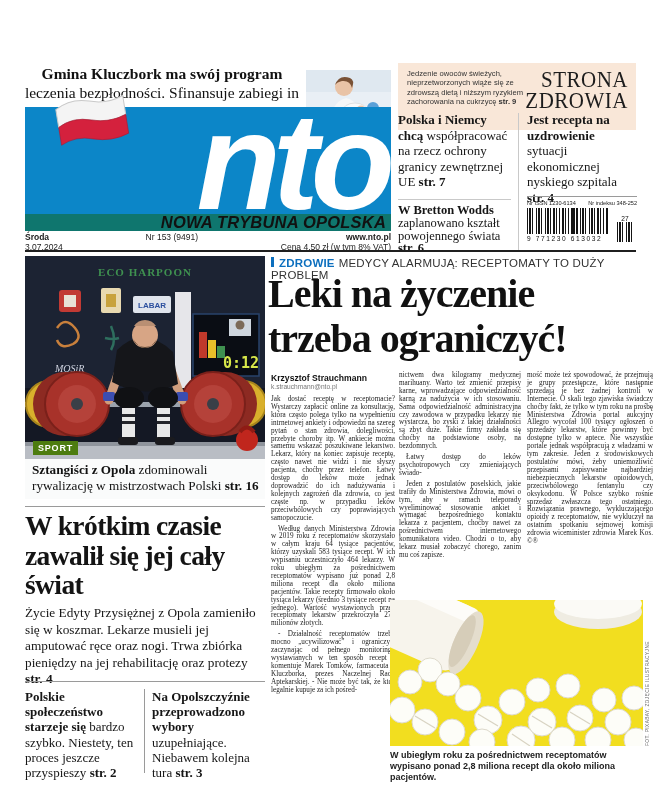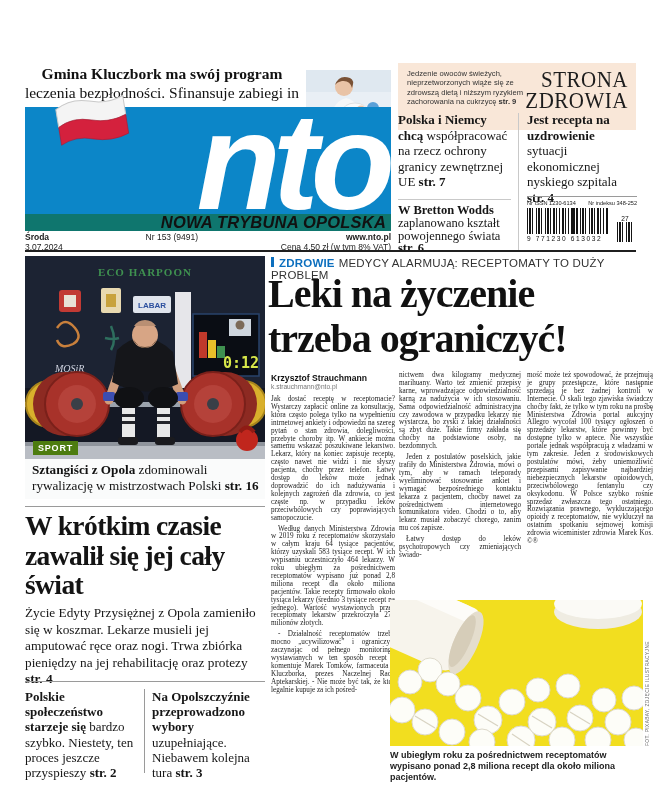--- a/index.html
+++ b/index.html
@@ -278,22 +278,22 @@
     <div id="byline-email">k.strauchmann@nto.pl</div>
   </div>
 
   <div id="col-1" class="abs artcol">
     <p>Jak dostać receptę w receptomacie? Wystarczy zapłacić online za konsultację, która często polega tylko na wypełnieniu intrnetowej ankiety i odpowiedzi na szereg pytań o stan zdrowia, dolegliwości, przebyte choroby itp. W ankiecie można samemu wskazać poszukiwane lekarstwo. Lekarz, który na koniec zapisuje receptę, często nawet nie widzi i nie słyszy pacjenta, choćby przez telefon. Łatwy dostęp do leków może jednak doprowadzić do ich nadużywania i kolejnych zagrożeń dla zdrowia, co jest częste np. w przypadku leków przeciwbólowych czy poprawiających samopoczucie.</p>
     <p>Według danych Ministerstwa Zdrowia w 2019 roku z receptomatów skorzystało w całym kraju 64 tysiące pacjentów, którzy uzyskali 583 tysiące recept. W ich wypisaniu uczestniczyło 464 lekarzy. W roku ubiegłym za pośrednictwem receptomatów wypisano już ponad 2,8 miliona recept dla około miliona pacjentów. Takie recepty firmowało około tysiąca lekarzy (średnio 3 tysiące recept na jednego). Wartość wystawionych przez receptomaty lekarstw przekroczyła 275 milionów złotych.</p>
     <p>- Działalność receptomatów trzeba mocno „ucywilizować” i ograniczyć, zaczynając od pełnego monitoringu wystawianych w ten sposób recept - komentuje Marek Tomków, farmaceuta z Kluczborka, prezes Naczelnej Rady Aptekarskiej. - Nie może być tak, że ktoś legalnie kupuje za ich pośred-</p>
   </div>
   <div id="col-2" class="abs artcol">
     <p>nictwem dwa kilogramy medycznej marihuany. Warto też zmienić przepisy karne, wprowadzające odpowiedzialność karną za nadużycia w ich stosowaniu. Sama odpowiedzialność administracyjna czy zawodowa w przypadku lekarzy nie wystarcza, bo zyski z takiej działalności są zbyt duże. Takie firmy zakłada się choćby na podstawione osoby, na bezdomnych.</p>
+    <p>Łatwy dostęp do leków psychotropowych czy zmieniających świado-</p>
     <p>Jeden z postulatów poselskich, jakie trafiły do Ministerstwa Zdrowia, mówi o tym, aby w ramach teleporady wyeliminować stosowanie ankiet i wymagać bezpośredniego kontaktu lekarza z pacjentem, choćby nawet za pośrednictwem internetowego komunikatora video. Chodzi o to, aby lekarz musiał zobaczyć chorego, zanim mu coś zapisze.</p>
-    <p>Łatwy dostęp do leków psychotropowych czy zmieniających świado-</p>
   </div>
   <div id="col-3" class="abs artcol">
     <p>mość może też spowodować, że przejmują je grupy przestępcze, które następnie sprzedają je bez żadnej kontroli w Internecie. O skali tego zjawiska świadczy choćby fakt, że tylko w tym roku na prośbę Ministerstwa Zdrowia portal aukcyjny Allegro wycofał 100 tysięcy ogłoszeń o sprzedaży lekarstw, które powinny być dostępne tylko w aptece. Nie wszystkie portale jednak współpracują z władzami w tym zakresie. Jeden z środowiskowych postulatów mówi, żeby uniemożliwić przepisami zapisywanie najbardziej niebezpiecznych lekarstw opioidowych, przeciwbólowego fentanylu czy oksykodonu. W Polsce szybko rośnie sprzedaż zwłaszcza tego ostatniego. Rozwiązania prawnego, wykluczającego opioidy z receptomatów, nie wykluczył na ostatnim spotkaniu sejmowej komisji zdrowia wiceminister zdrowia Marek Kos. ©®</p>
   </div>
 
   <div id="pills-figure" class="abs">
     <svg width="253" height="146" viewBox="0 0 253 146">
       <rect width="253" height="146" fill="#f2de1f"></rect>
       <g transform="rotate(24 40 30)">
         <rect x="-72" y="-8" width="152" height="70" rx="16" fill="#f7f4ec"></rect>

